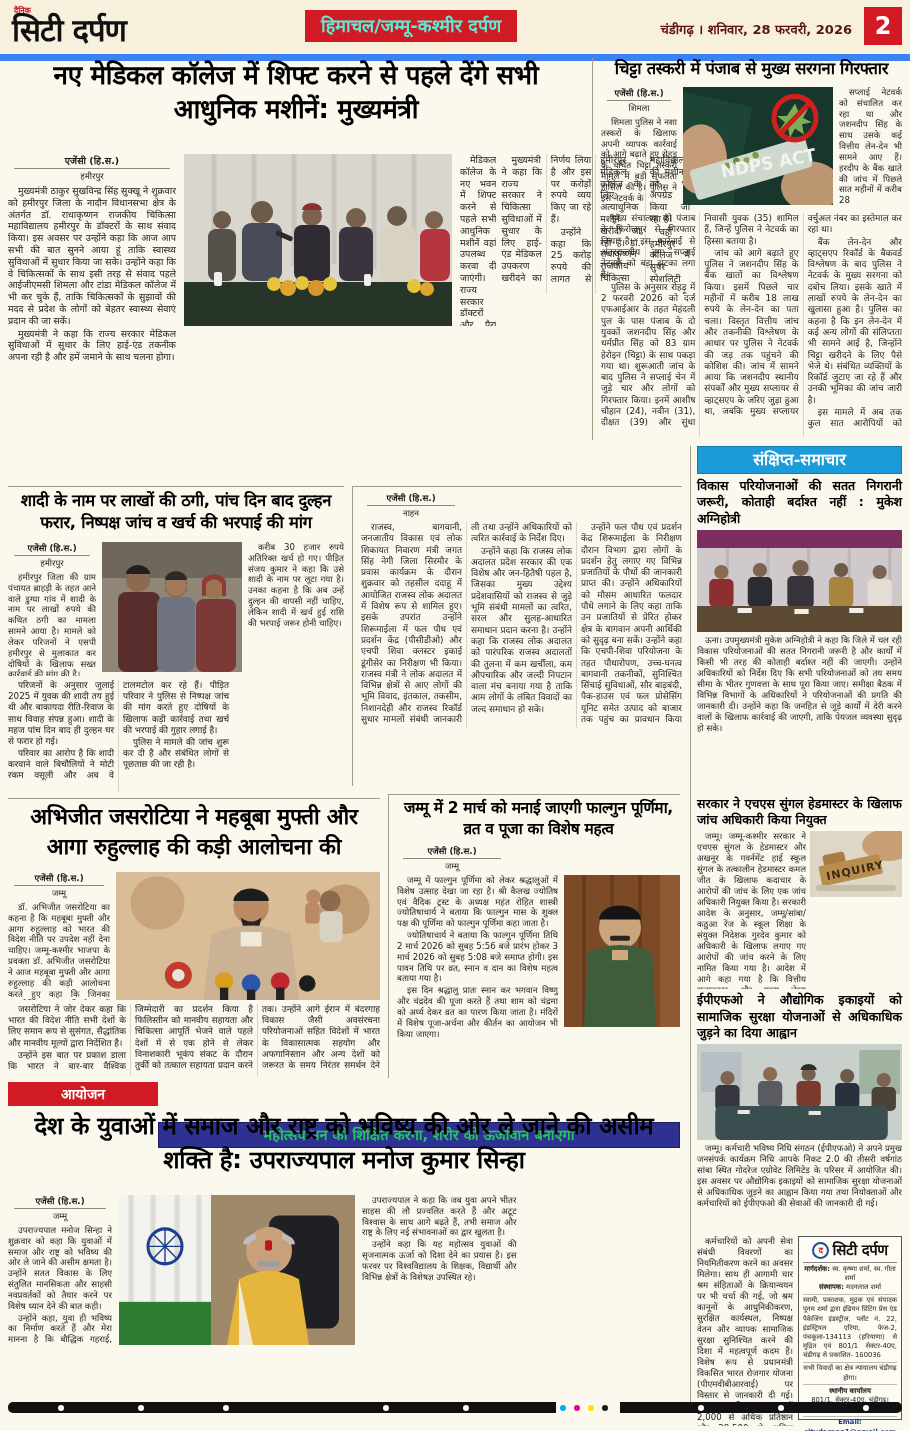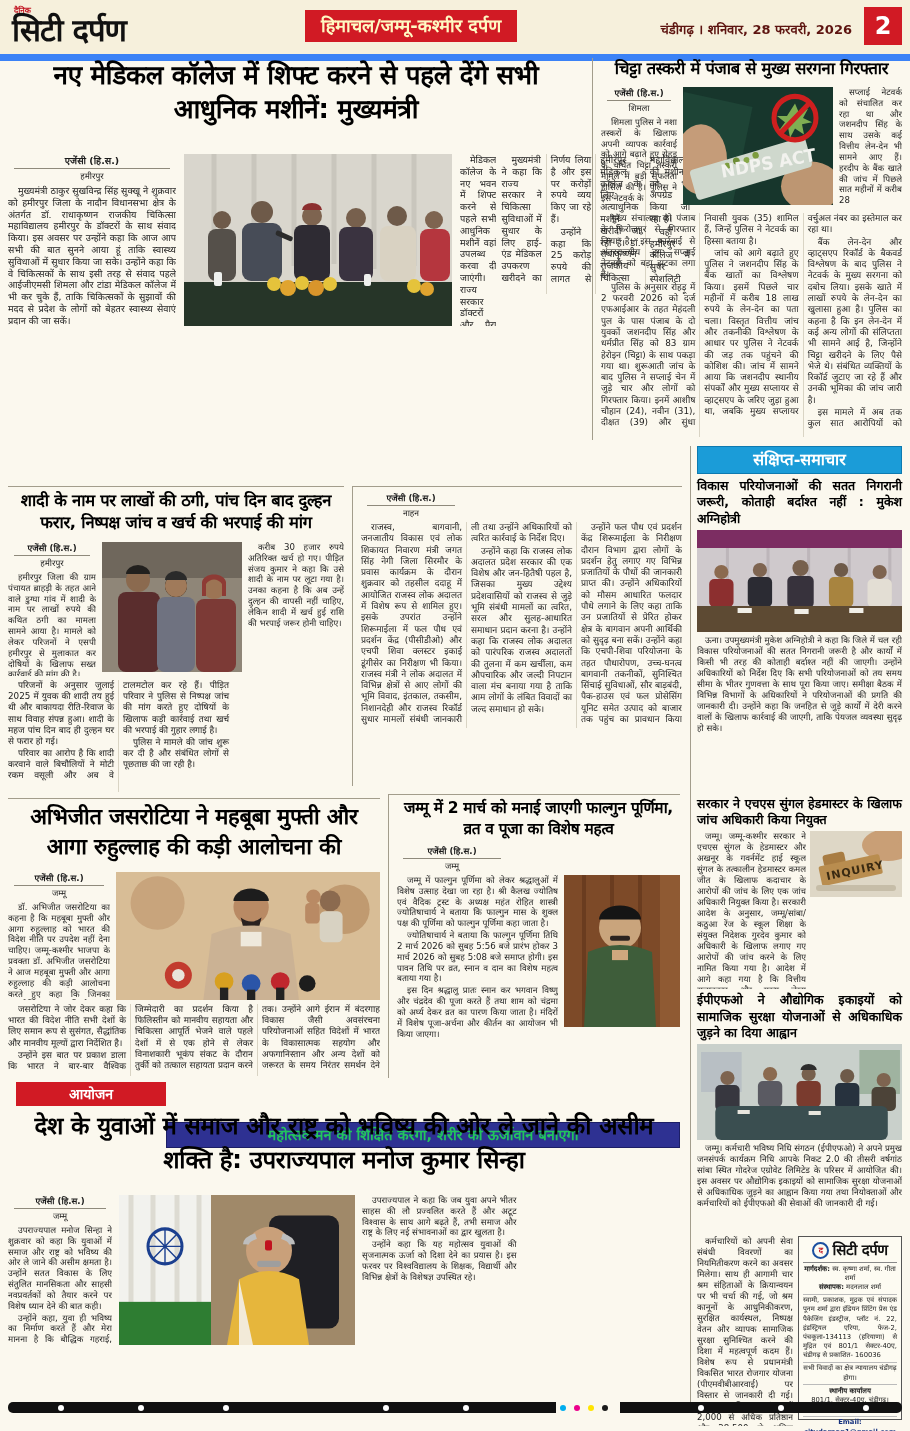--- a/index.html
+++ b/index.html
@@ -4,21 +4,21 @@
 <style>
   html,body{margin:0;padding:0;background:#e8e4d8;}
   .page{position:relative;width:910px;height:1431px;margin:0 auto;background:#fbf8ee;
         font-family:"DejaVu Sans",sans-serif;color:#1c1c1c;overflow:hidden;}
   .abs{position:absolute;}
   
   .masthead{left:0;top:0;width:910px;height:54px;background:#f6f0dc;border-bottom:7px solid #3b82f6;}
   .logo-tag{position:absolute;left:14px;top:4px;font-size:8px;color:#c1121f;font-weight:bold;}
   .logo{position:absolute;left:12px;top:8px;font-size:31px;font-weight:bold;color:#111;letter-spacing:-1px;}
   .edition-box{position:absolute;left:305px;top:10px;height:32px;line-height:32px;padding:0 16px;
-               background:#d11a24;color:#fef9c3;font-size:18px;font-weight:bold;}
+               background:#d11a24;color:#5eead4;font-size:18px;font-weight:bold;}
   .dateline{position:absolute;right:58px;top:20px;font-size:13px;font-weight:bold;color:#5d1410;}
   .page-num{position:absolute;right:8px;top:7px;width:38px;height:38px;background:#d11a24;color:#fff;
             font-size:24px;font-weight:bold;text-align:center;line-height:38px;}
   
   .headline{font-weight:bold;color:#000;text-align:center;letter-spacing:-0.3px;}
   .byl{display:block;text-align:center;font-size:9.5px;font-weight:bold;border-bottom:1px solid #8f8a7c;
        padding-bottom:1px;margin:0 6px 1px 6px;}
   .plc{display:block;text-align:center;font-size:8.5px;margin-bottom:4px;}
   .body-text{font-size:9.3px;line-height:1.27;text-align:justify;overflow:hidden;}
   .body-text p{margin:0;text-indent:10px;}
@@ -43,21 +43,21 @@
   .imp-logo{width:13px;height:13px;border-radius:50%;border:2px solid #1b4fa0;color:#c1121f;font-size:8px;
             font-weight:bold;text-align:center;line-height:13px;flex:0 0 auto;}
   .imp-name{font-size:15px;font-weight:bold;color:#111;letter-spacing:-0.5px;}
   .imp-row{padding:1.5px 0;border-bottom:1px solid #bbb;text-align:center;}
   .imp-row.last{border-bottom:none;}
   .imp-label{font-weight:bold;}
   .imp-email{font-weight:bold;color:#17327e;}
   .imp-contact{font-weight:bold;}
   
   .kicker-box{background:#d11a24;color:#fff;font-size:14px;font-weight:bold;text-align:center;
-              width:150px;height:24px;line-height:24px;flex:0 0 auto;margin-left:8px;}
+              width:150px;height:24px;line-height:24px;flex:0 0 auto;}
   .strip-blue{background:#2e3192;color:#22c55e;font-size:14.5px;font-weight:bold;text-align:center;
               flex:1;height:24px;line-height:24px;border:1px solid #1c1e66;margin-top:40px;}
   
   .botbar{background:#111;border-radius:5px;}
   .dot{position:absolute;top:2.5px;width:6px;height:6px;border-radius:50%;}
   .gap{position:absolute;top:0;width:64px;height:11px;background:#fbf8ee;}
   .flexrow{display:flex;gap:8px;}
 </style>
 </head>
 <body>
@@ -73,20 +73,21 @@
   </div>
 
   <div class="abs" style="left:8px;top:58px;width:576px;height:420px;">
     <div class="headline" style="font-size:26px;line-height:1.32;height:92px;overflow:hidden;">नए मेडिकल कॉलेज में शिफ्ट करने से पहले देंगे सभी आधुनिक मशीनें: मुख्यमंत्री</div>
     <div class="flexrow" style="height:322px;margin-top:4px;">
       <div style="width:168px;flex:0 0 auto;">
         <span class="byl">एजेंसी (हि.स.)</span>
         <span class="plc">हमीरपुर</span>
         <div class="body-text" style="height:292px;">
             <p>मुख्यमंत्री ठाकुर सुखविन्द्र सिंह सुक्खू ने शुक्रवार को हमीरपुर जिला के नादौन विधानसभा क्षेत्र के अंतर्गत डॉ. राधाकृष्णन राजकीय चिकित्सा महाविद्यालय हमीरपुर के डॉक्टरों के साथ संवाद किया। इस अवसर पर उन्होंने कहा कि आज आप सभी की बात सुनने आया हूं ताकि स्वास्थ्य सुविधाओं में सुधार किया जा सके। उन्होंने कहा कि वे चिकित्सकों के साथ इसी तरह से संवाद पहले आईजीएमसी शिमला और टांडा मेडिकल कॉलेज में भी कर चुके हैं, ताकि चिकित्सकों के सुझावों की मदद से प्रदेश के लोगों को बेहतर स्वास्थ्य सेवाएं प्रदान की जा सकें।</p>
+            <p>मुख्यमंत्री ने कहा कि राज्य सरकार मेडिकल सुविधाओं में सुधार के लिए हाई-एंड तकनीक अपना रही है और हमें जमाने के साथ चलना होगा।</p>
           </div>
       </div>
       <div style="flex:1;display:flex;flex-direction:row;gap:5px;">
         <div class="flexrow" style="height:172px;">
           <div class="ph" style="width:268px;height:172px;flex:0 0 auto;">
             <svg viewBox="0 0 268 172" preserveAspectRatio="none">
               <rect width="268" height="172" fill="#d9d6cd"></rect>
               <path d="M30 0v118M70 0v110M110 0v112M150 0v110M190 0v115M230 0v112" stroke="#c9c6bd" stroke-width="5"></path>
               <circle cx="78" cy="58" r="11" fill="#6e5a49"></circle>
                 <rect x="58" y="69" width="40" height="58" rx="9" fill="#474c57"></rect>

